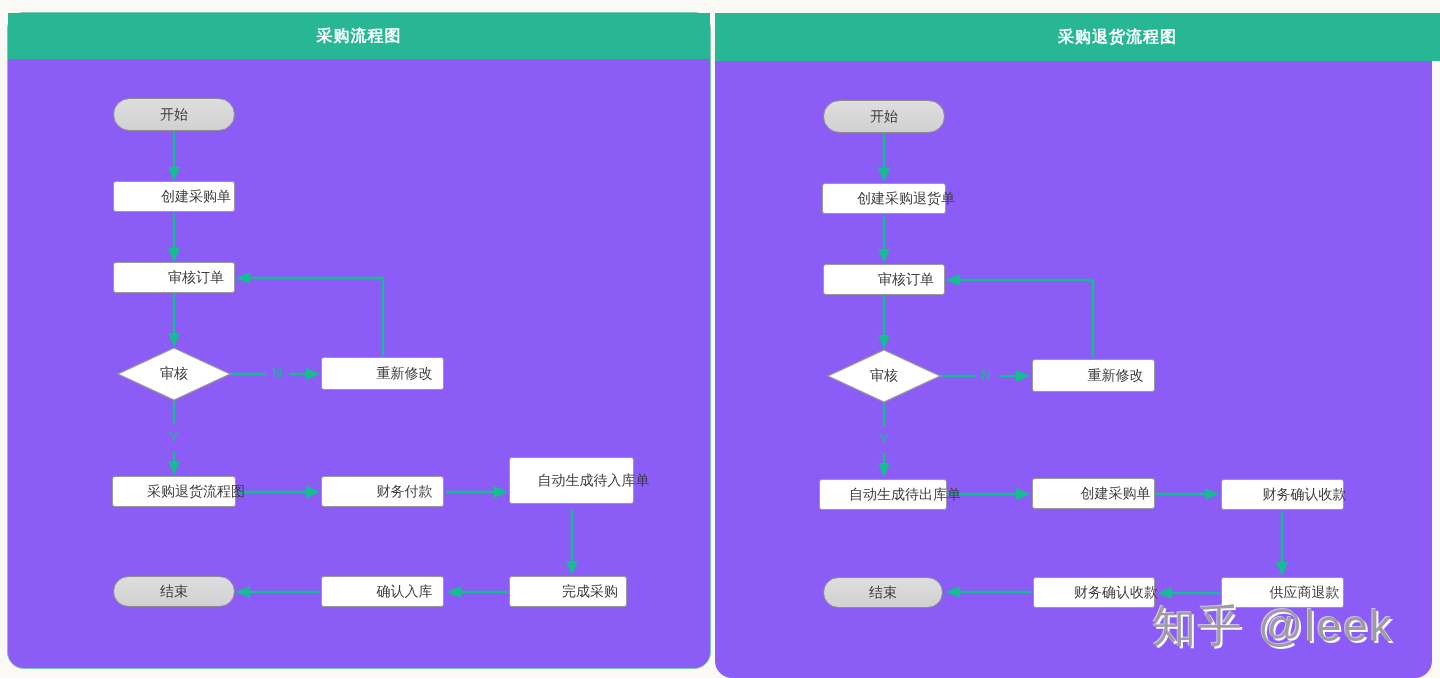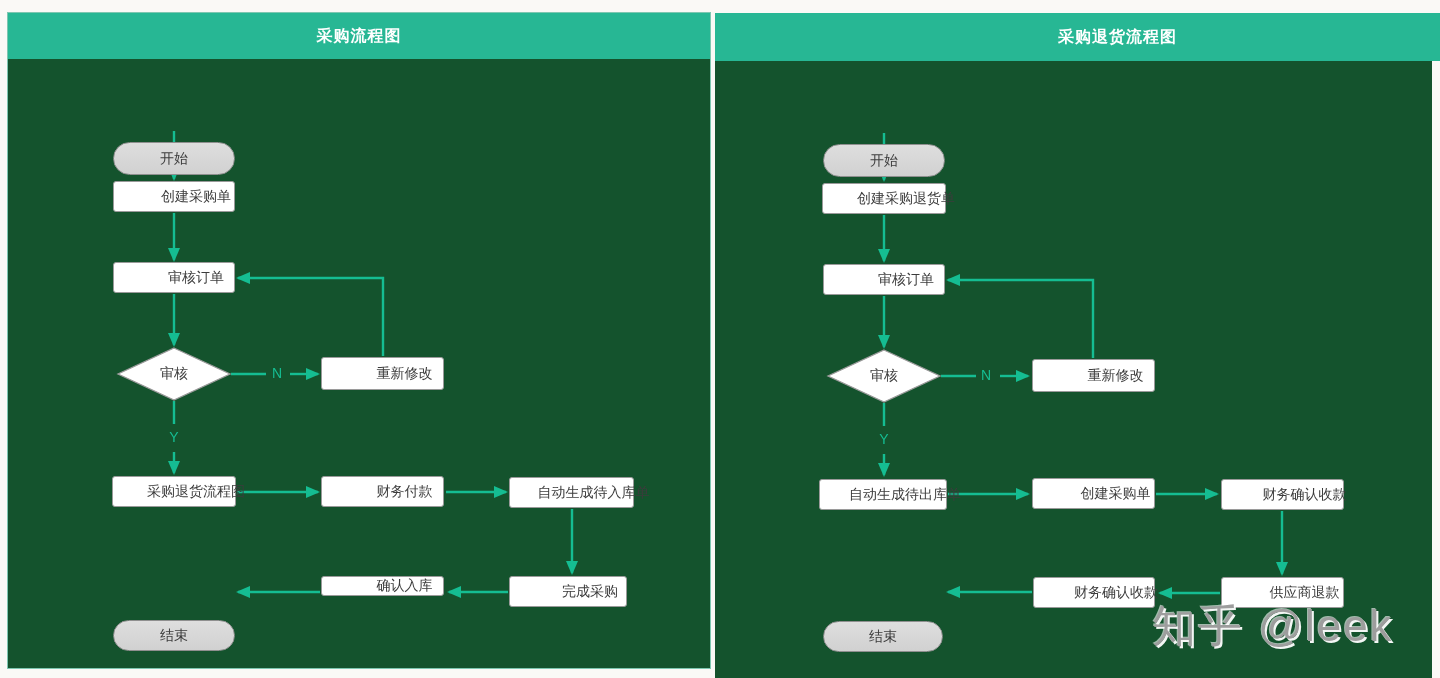--- a/index.html
+++ b/index.html
@@ -1,40 +1,40 @@
 <!DOCTYPE html>
 <html style="--page_bg: #faf9f6; --header: #27b794; --arrow: #15bd92; --node_border: #9a9a9a; --panel_border: #7ec7b1; --text: #3c3c3c; --watermark: #9d9d9d;"><head>
 <meta charset="utf-8">
 <style>
   html,body{margin:0;padding:0;}
   body{
     width:1440px;height:678px;position:relative;overflow:hidden;
     background:var(--page_bg,#faf9f6);
     font-family:"Liberation Sans","DejaVu Sans",sans-serif;
   }
-  .panel{position:absolute;background:#14532d;z-index:0;}
+  .panel{position:absolute;background:#8b5cf6;z-index:0;border-radius:17px;}
   .panel-left{left:7px;top:12px;width:704px;height:657px;border:1px solid var(--panel_border,#7ec7b1);box-sizing:border-box;}
   .panel-right{left:715px;top:13px;width:717px;height:665px;}
   .panel-header{
     width:100%;height:46px;background:var(--header,#27b794);
     display:flex;align-items:center;justify-content:center;
     color:#ffffff;font-size:16px;font-weight:bold;letter-spacing:1px;
   }
   .panel-right .panel-header{height:48px;padding-left:44px;}
   svg.edges{position:absolute;left:0;top:0;z-index:1;pointer-events:none;}
   .edge{stroke:var(--arrow,#15bd92);stroke-width:2.4;fill:none;}
   .arrowhead{fill:var(--arrow,#15bd92);}
   .diamond{stroke:var(--node_border,#9a9a9a);stroke-width:1.3;fill:#ffffff;}
   .node{
     position:absolute;z-index:2;box-sizing:border-box;
     display:flex;align-items:center;justify-content:center;
     font-size:14px;color:var(--text,#3c3c3c);white-space:nowrap;
   }
   .process{background:#ffffff;border:1px solid var(--node_border,#9a9a9a);border-radius:3px;padding-left:44px;}
-  .capsule{background:linear-gradient(180deg,#dedede,#d1d1d1);border:1.5px solid #8f8f8f;border-radius:17px;margin-top:44px;}
+  .capsule{background:linear-gradient(180deg,#dedede,#d1d1d1);border:1.5px solid #8f8f8f;border-radius:17px;}
   .dlabel{background:transparent;border:none;}
   .branch{
     position:absolute;z-index:2;font-size:14px;font-weight:500;
     color:var(--arrow,#15bd92);width:18px;text-align:center;
   }
   .watermark{
     position:absolute;left:1152px;top:597px;z-index:5;
     font-size:44px;letter-spacing:2px;color:var(--watermark,#9d9d9d);
     text-shadow:2px 2px 0 rgba(255,255,255,0.95),-1px -1px 0 rgba(255,255,255,0.6);
   }
@@ -105,27 +105,27 @@
   </div>
 <div class="node process" style="left:321px;top:357px;width:123px;height:33px">
     <span>重新修改</span>
   </div>
 <div class="node process" style="left:112px;top:476px;width:124px;height:31px">
     <span>采购退货流程图</span>
   </div>
 <div class="node process" style="left:321px;top:476px;width:123px;height:31px">
     <span>财务付款</span>
   </div>
-<div class="node process" style="left:509px;top:477px;width:125px;height:31px">
+<div class="node process" style="left:509px;top:457px;width:125px;height:47px">
     <span>自动生成待入库单</span>
   </div>
 <div class="node process" style="left:509px;top:576px;width:118px;height:31px">
     <span>完成采购</span>
   </div>
-<div class="node process" style="left:321px;top:576px;width:123px;height:20px">
+<div class="node process" style="left:321px;top:576px;width:123px;height:31px">
     <span>确认入库</span>
   </div>
 <div class="node capsule" style="left:113px;top:576px;width:122px;height:31px;border-radius:16px">
     <span>结束</span>
   </div>
 <div class="branch" style="left:268px;top:365px">N</div>
 <div class="branch" style="left:165px;top:429px">Y</div>
 
 <div class="node capsule" style="left:823px;top:100px;width:122px;height:33px">
     <span>开始</span>

